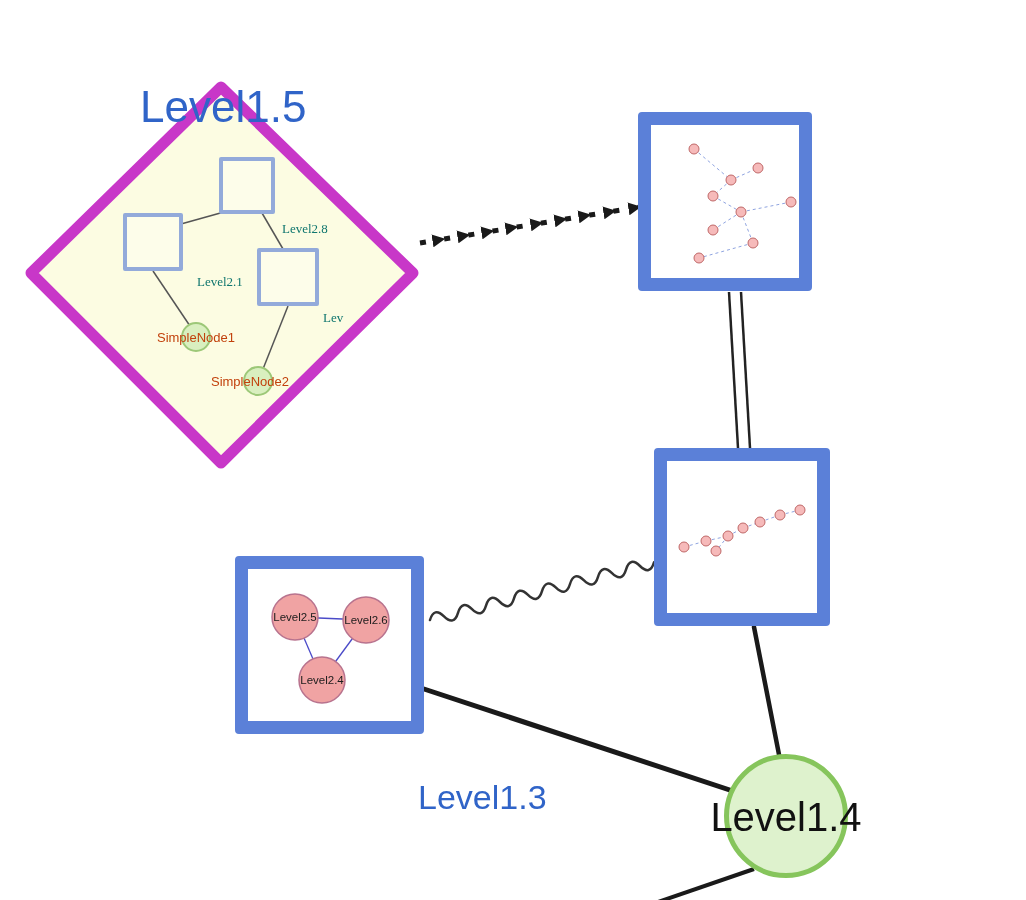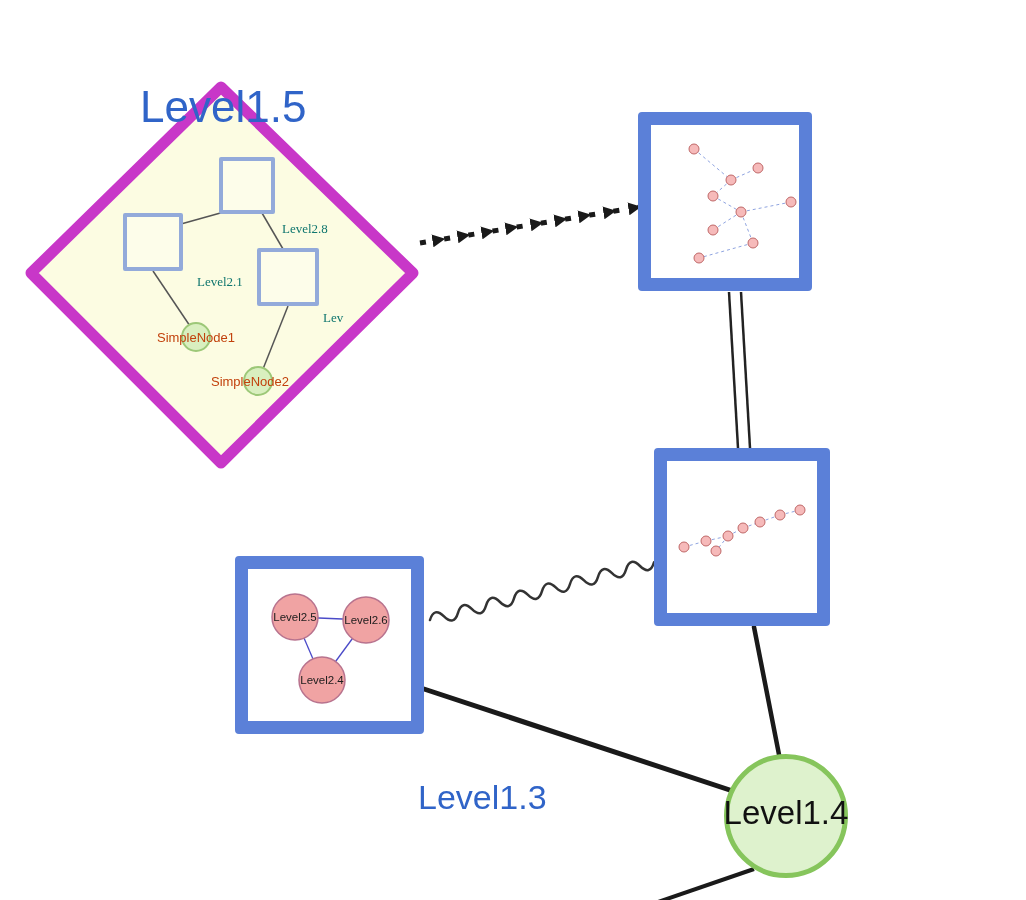--- a/index.html
+++ b/index.html
@@ -70,21 +70,21 @@
     border-radius:50%;
     background:#def2cd;
     border:5px solid #86c55c;
     box-sizing:border-box;
   }
   .l14-lbl{
     position:absolute;
     left:656px;top:795px;
     width:260px;
     text-align:center;
-    font-size:33px;
+    font-size:40px;
   }
 </style>
 </head>
 <body>
 
 <div id="stage">
 
   <svg class="layer" width="1026" height="900" viewBox="0 0 1026 900">
     <defs>
       <marker id="arrowhead" viewBox="0 0 10 10" refX="9" refY="5" markerWidth="13" markerHeight="13" markerUnits="userSpaceOnUse" orient="auto">

